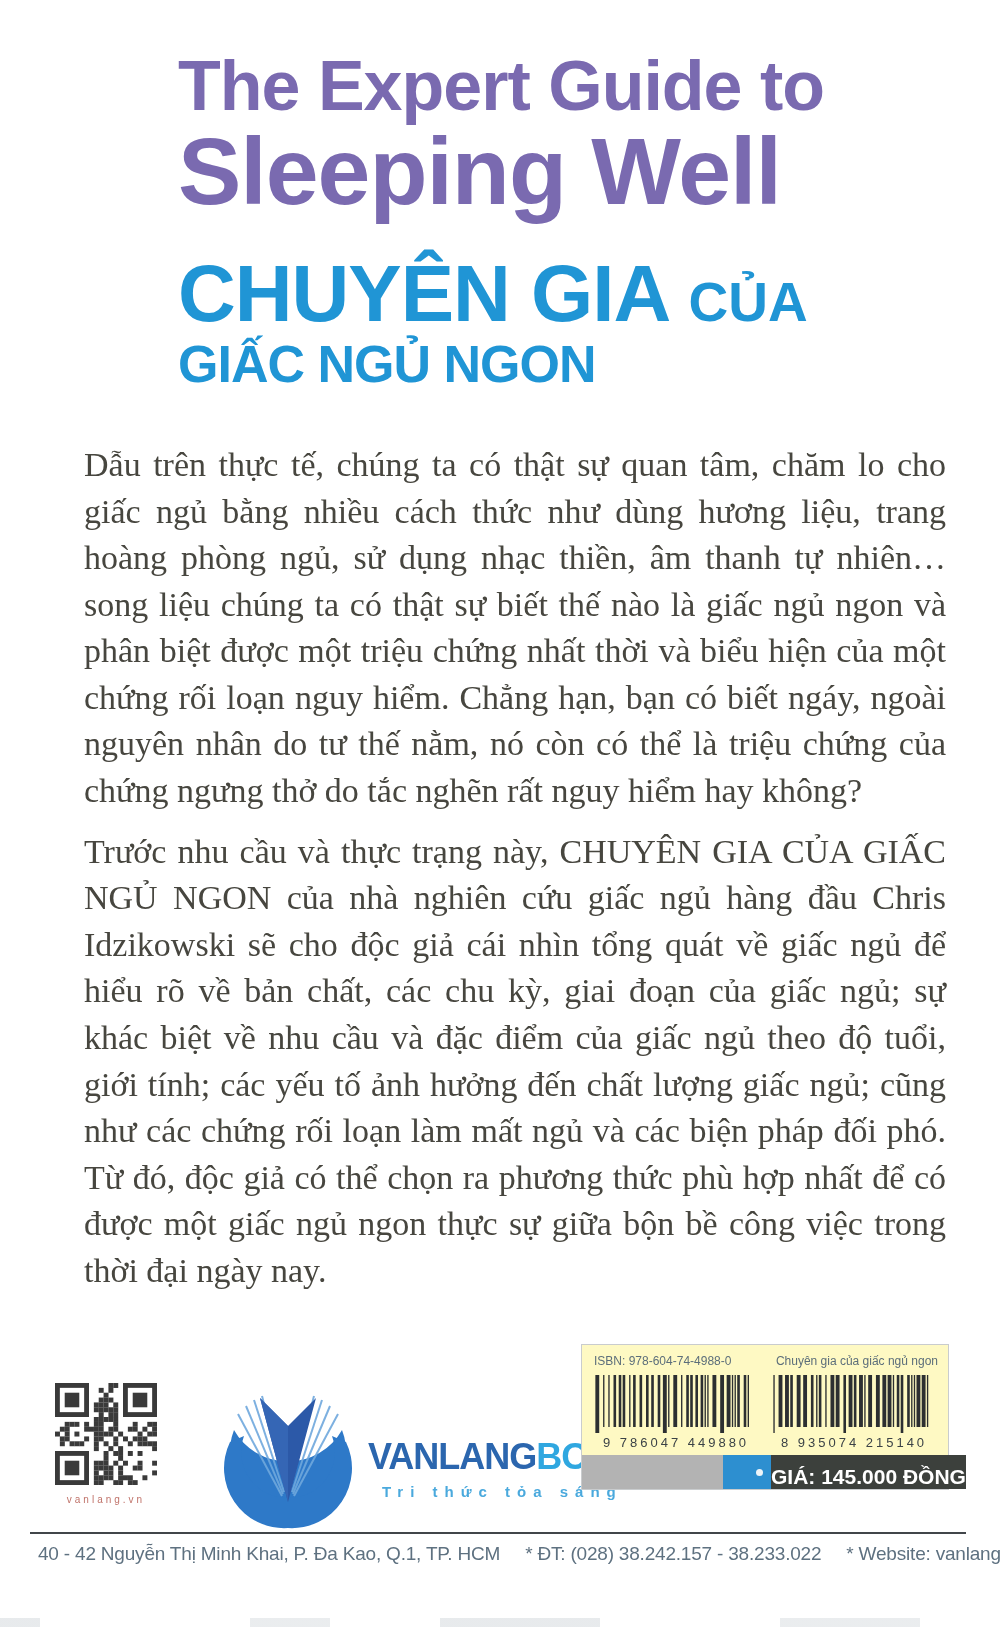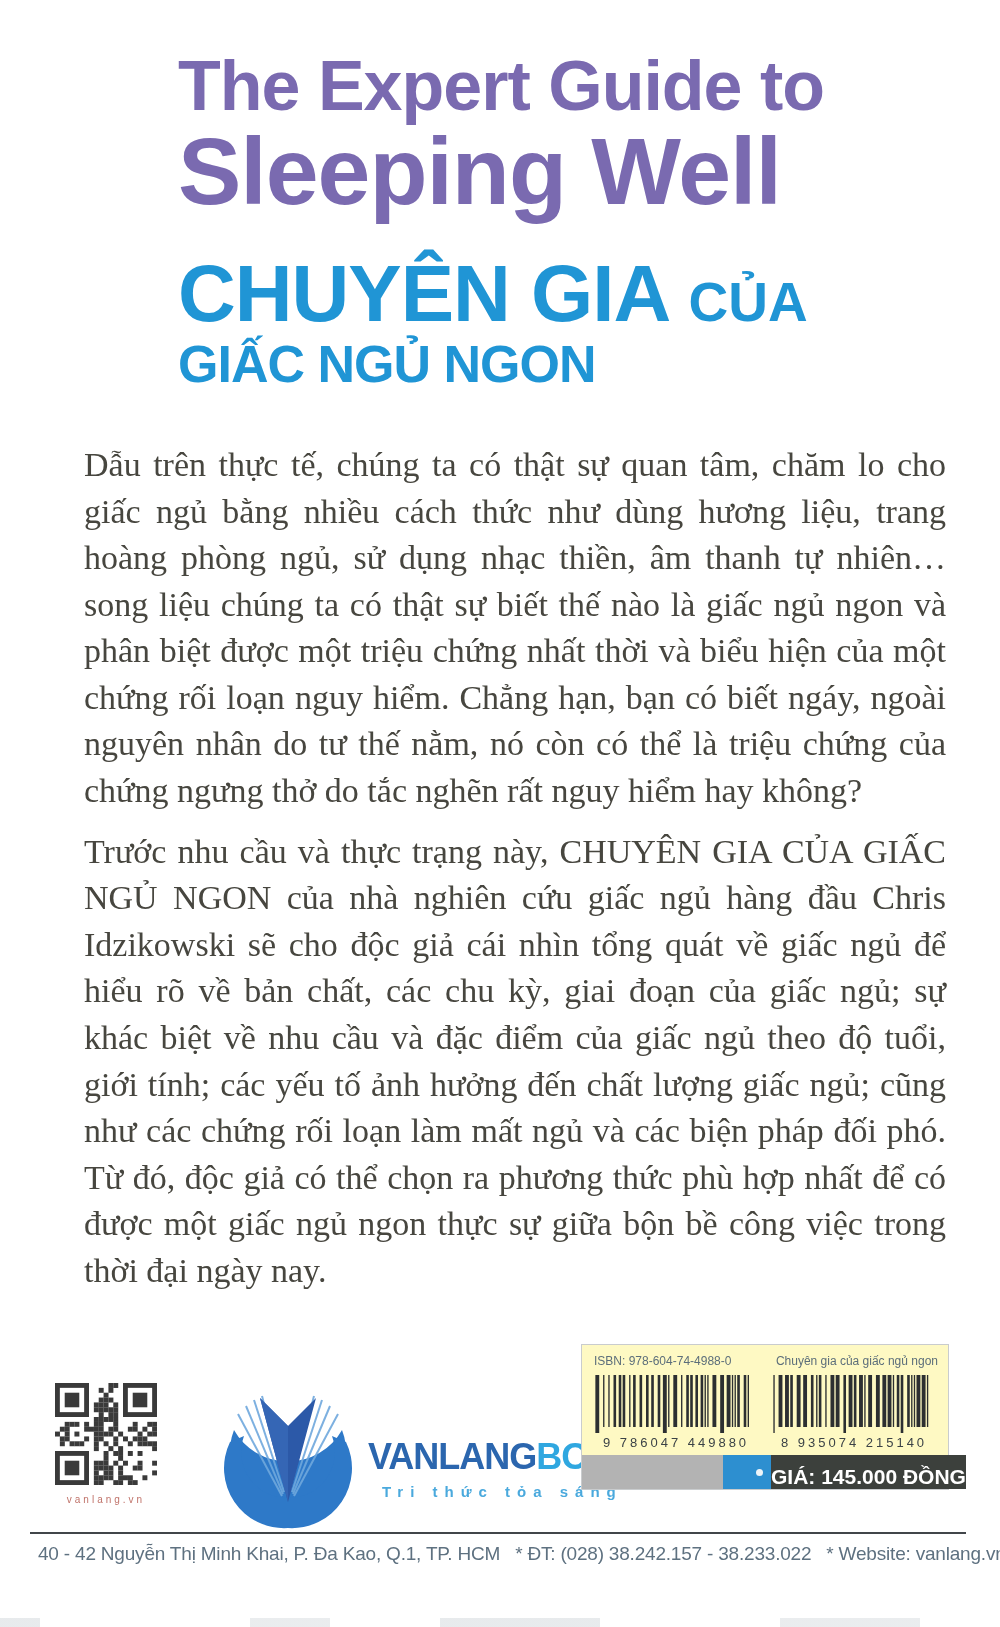--- a/index.html
+++ b/index.html
@@ -60,21 +60,21 @@
   .strip-gray{flex:0 0 141px;background:var(--price-bar-gray,#b3b3b3);}
   .strip-blue{flex:0 0 48px;background:var(--price-bar-blue,#2d8fd0);position:relative;}
   .strip-blue .dot{position:absolute;right:8px;top:14px;width:7px;height:7px;border-radius:50%;background:#eef4f8;}
   .strip-dark{flex:1;background:var(--price-bar-dark,#3c403c);display:flex;align-items:flex-end;justify-content:center;}
   .price-label{color:#ffffff;font-weight:bold;font-size:21px;letter-spacing:0px;white-space:nowrap;}
 
   
   .footer-rule{position:absolute;top:1532px;left:30px;width:936px;height:2px;background:#41464a;}
   .footer{
     position:absolute;top:1543px;left:38px;width:940px;
-    display:flex;gap:15px;white-space:nowrap;
+    display:flex;gap:25px;white-space:nowrap;
     font-size:19px;color:var(--footer-text,#5e7180);letter-spacing:-0.2px;
   }
 
   
   .bottom-smudge{position:absolute;bottom:0;left:0;width:100%;height:9px;opacity:0.18;
     background:linear-gradient(90deg,#7d8d99 0 4%,transparent 4% 25%,#8a99a3 25% 33%,transparent 33% 44%,#7d8d99 44% 60%,transparent 60% 78%,#8a99a3 78% 92%,transparent 92%);}
 </style>
 </head>
 <body>
 

